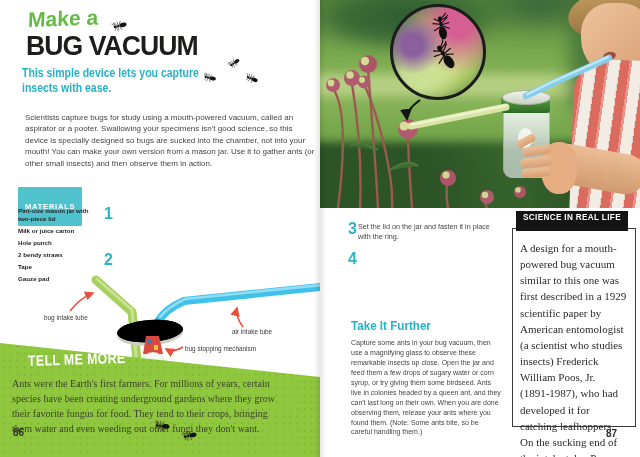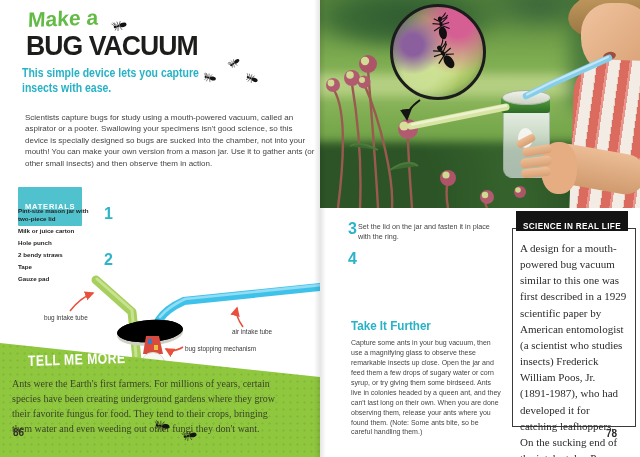--- a/index.html
+++ b/index.html
@@ -40,21 +40,21 @@
   .pagenum{font-size:10px;font-weight:bold;color:#332f28;}
   .pg-left{left:13px;top:427px;} .pg-right{left:606px;top:428px;color:#2b2b2b;}
   
   .r-step3-num{left:348px;top:221px;} .r-step3-text{left:358px;top:222px;width:140px;}
   .r-step4-num{left:348px;top:251px;} .r-step4-text{left:358px;top:252px;width:140px;}
   .tif-title{left:351px;top:319px;font-size:12.5px;font-weight:bold;color:#27b2c6;
              transform:scaleX(0.93);transform-origin:left;}
   .tif-text{left:351px;top:338px;width:150px;font-size:7px;line-height:1.42;color:#454547;}
   .science-box{left:512px;top:228px;width:122px;height:197px;border:1px solid #3a3a3a;background:#ffffff;}
   .science-badge{left:516px;top:211px;width:112px;height:20px;background:#141414;color:#ffffff;
-                 display:flex;align-items:flex-end;justify-content:center;font-size:9.5px;font-weight:bold;
+                 display:flex;align-items:flex-start;justify-content:center;font-size:9.5px;font-weight:bold;
                  letter-spacing:0.4px;white-space:nowrap;}
   .science-badge span{transform:scaleX(0.86);}
   .science-text{left:520px;top:240px;width:107px;font-family:"Liberation Serif",serif;
                 font-size:11px;line-height:1.47;color:#2b2b2b;}
   
   .photo{left:320px;top:0;width:320px;height:208px;overflow:hidden;background:#6f9c49;}
   .photo > div{position:absolute;}
   .ph-bg{left:0;top:0;width:320px;height:208px;
          background:linear-gradient(180deg,#59873c 0%,#7cab50 28%,#8db65c 45%,#77a84c 62%,#53803a 100%);}
   .ph-trees{left:-20px;top:-18px;width:210px;height:70px;border-radius:50%;
@@ -321,16 +321,16 @@
 
   <div class="abs tif-title">Take It Further</div>
   <div class="abs tif-text">Capture some ants in your bug vacuum, then use a magnifying glass to observe these remarkable insects up close. Open the jar and feed them a few drops of sugary water or corn syrup, or try giving them some birdseed. Ants live in colonies headed by a queen ant, and they can't last long on their own. When you are done observing them, release your ants where you found them. (Note: Some ants bite, so be careful handling them.)</div>
 
   <div class="abs science-box"></div>
   <div class="abs science-badge">
     <span>SCIENCE IN REAL LIFE</span>
   </div>
   <div class="abs science-text">A design for a mouth-powered bug vacuum similar to this one was first described in a 1929 scientific paper by American entomologist (a scientist who studies insects) Frederick William Poos, Jr. (1891-1987), who had developed it for catching leafhoppers. On the sucking end of the intake tube, Poos used a fancy cigarette holder for a mouthpiece. On the tube's other end, he placed a silk filter to keep bugs out of his mouth. Poos's gadget was not the first bug vacuum, but his design has stuck around, along with a nickname that pays tribute to its inventor: entomologists call it a pooter.</div>
 
-  <div class="abs pagenum pg-right">78</div>
+  <div class="abs pagenum pg-right">87</div>
 
   <div class="abs gutter"></div>
 </div>
 
 </body></html>

